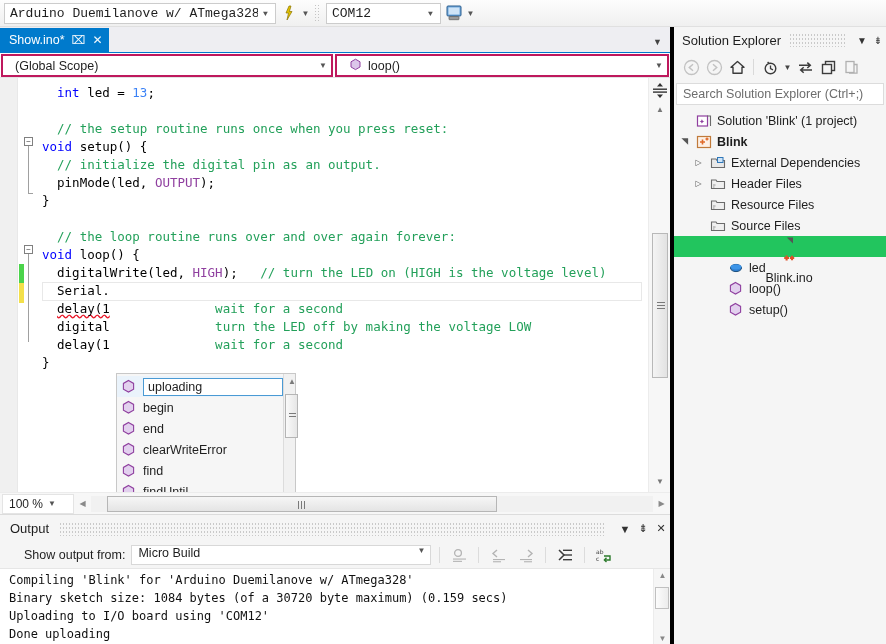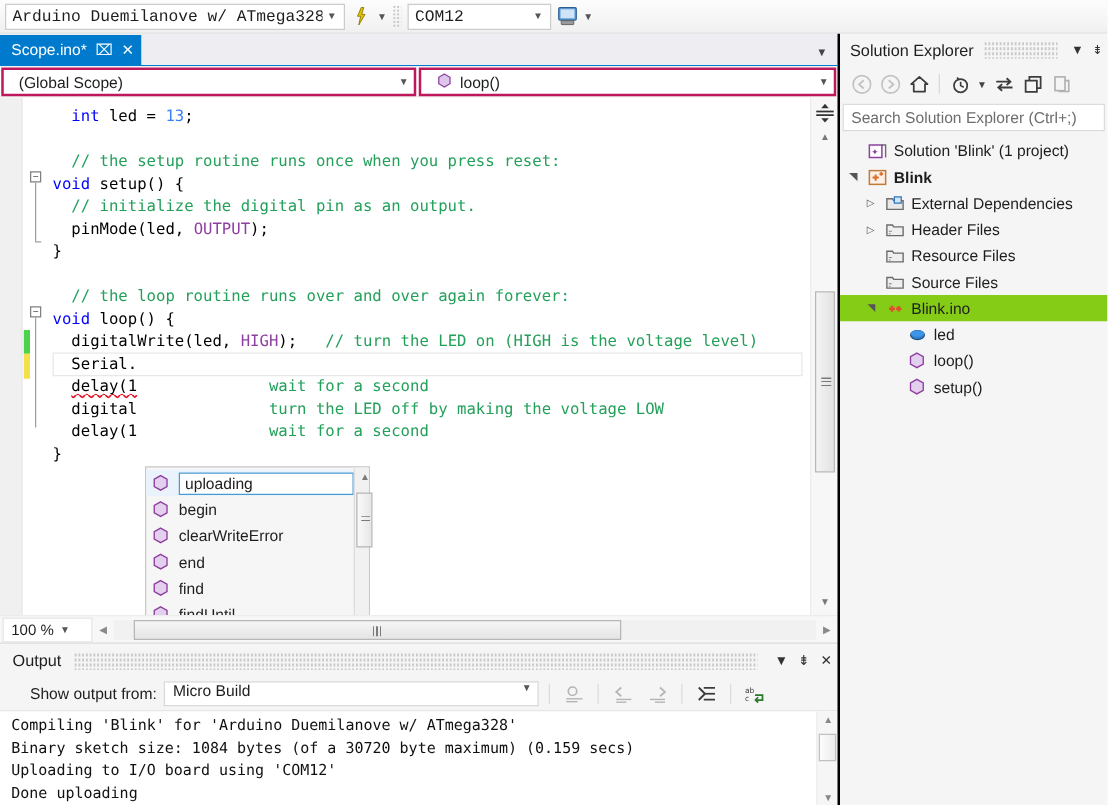--- a/index.html
+++ b/index.html
@@ -229,21 +229,21 @@
   #output-vscroll .oarr { position: absolute; left: 0; width: 17px; height: 14px;
     text-align: center; line-height: 14px; font-size: 8px; color: #888; }
   #output-vscroll .othumb {
     position: absolute; left: 1px; top: 18px; width: 14px; height: 22px;
     background: linear-gradient(90deg,#fcfcfc,#ececec); border: 1px solid #c0c0c0;
   }
 
   
   #solexp {
     position: absolute; left: 670px; top: 27px; width: 216px; height: 617px;
-    background: #f5f5f5; border-left: 2px solid #000000;
+    background: #f5f5f5; border-left: 4px solid #000000;
   }
   #se-header {
     height: 26px; display: flex; align-items: center; padding-left: 8px; font-size: 13px;
   }
   #se-header .dots {
     flex: 1; height: 14px; margin: 0 8px;
     background-image: radial-gradient(#c9c9c9 1px, transparent 1px);
     background-size: 3px 4px; background-position: 0 4px;
   }
   #se-header .hbtn { width: 16px; text-align: center; color: #333; font-size: 10px; }
@@ -253,21 +253,21 @@
   #se-search {
     height: 22px; margin: 2px 2px 0 2px; background: #ffffff; border: 1px solid #dcdcdc;
     display: flex; align-items: center; padding-left: 6px;
     color: #6d6d6d; font-size: 12.5px;
   }
   #se-tree { padding-top: 5px; font-size: 12.5px; }
   .tr {
     height: 21px; display: flex; align-items: center; gap: 5px; padding-left: 4px;
     white-space: nowrap; color: #1e1e1e;
   }
-  .tr.sel { background: #84cc16; }
+  .tr.sel { background: #22c55e; flex-direction: column; }
   .tr .exp { width: 13px; text-align: center; color: #555; font-size: 8px; }
   .tr .ico { width: 16px; height: 16px; flex: 0 0 16px; }
   .tr.bold { font-weight: bold; }
   .ind1 { padding-left: 18px; }
   .ind2 { padding-left: 36px; }
 </style>
 </head>
 <body>
 
 <div id="app">
@@ -293,21 +293,21 @@
         <rect x="2" y="1" width="14" height="10" rx="1" fill="#6ea8dc" stroke="#2c5e8f" stroke-width="1"></rect>
         <rect x="3.5" y="2.5" width="11" height="7" fill="#cfe4f7"></rect>
         <rect x="4" y="11.5" width="10" height="3.2" rx="0.6" fill="#9a9a9a" stroke="#5c5c5c" stroke-width="0.7"></rect>
       </svg>
     </div>
     <div class="tb-split">▼</div>
   </div>
 
   <div id="tabstrip">
     <div id="tab-blink">
-      <span>Scope.ino*</span>
+      <span>Show.ino*</span>
       <span class="pin">⌧</span>
       <span class="cls">✕</span>
     </div>
     <span class="strip-arrow">▼</span>
   </div>
 
   <div id="navbar">
     <div class="navcombo" id="scopeCombo">
       <span class="nval">
           <span>(Global Scope)</span>
@@ -374,27 +374,27 @@
           <div class="is-item">
             <span class="is-icon"><svg width="15" height="15" viewBox="0 0 15 15">
                 <path d="M7.5 1.5 L12.6 4.4 L12.6 10.2 L7.5 13.1 L2.4 10.2 L2.4 4.4 Z" fill="#e2d0ee" stroke="#8f3f9f" stroke-width="1.1"></path>
               </svg></span>
             <span class="is-label">begin</span>
           </div>
           <div class="is-item">
             <span class="is-icon"><svg width="15" height="15" viewBox="0 0 15 15">
                 <path d="M7.5 1.5 L12.6 4.4 L12.6 10.2 L7.5 13.1 L2.4 10.2 L2.4 4.4 Z" fill="#e2d0ee" stroke="#8f3f9f" stroke-width="1.1"></path>
               </svg></span>
-            <span class="is-label">clearWriteError</span>
+            <span class="is-label">end</span>
           </div>
           <div class="is-item">
             <span class="is-icon"><svg width="15" height="15" viewBox="0 0 15 15">
                 <path d="M7.5 1.5 L12.6 4.4 L12.6 10.2 L7.5 13.1 L2.4 10.2 L2.4 4.4 Z" fill="#e2d0ee" stroke="#8f3f9f" stroke-width="1.1"></path>
               </svg></span>
-            <span class="is-label">end</span>
+            <span class="is-label">clearWriteError</span>
           </div>
           <div class="is-item">
             <span class="is-icon"><svg width="15" height="15" viewBox="0 0 15 15">
                 <path d="M7.5 1.5 L12.6 4.4 L12.6 10.2 L7.5 13.1 L2.4 10.2 L2.4 4.4 Z" fill="#e2d0ee" stroke="#8f3f9f" stroke-width="1.1"></path>
               </svg></span>
             <span class="is-label">find</span>
           </div>
           <div class="is-item">
             <span class="is-icon"><svg width="15" height="15" viewBox="0 0 15 15">
                 <path d="M7.5 1.5 L12.6 4.4 L12.6 10.2 L7.5 13.1 L2.4 10.2 L2.4 4.4 Z" fill="#e2d0ee" stroke="#8f3f9f" stroke-width="1.1"></path>

